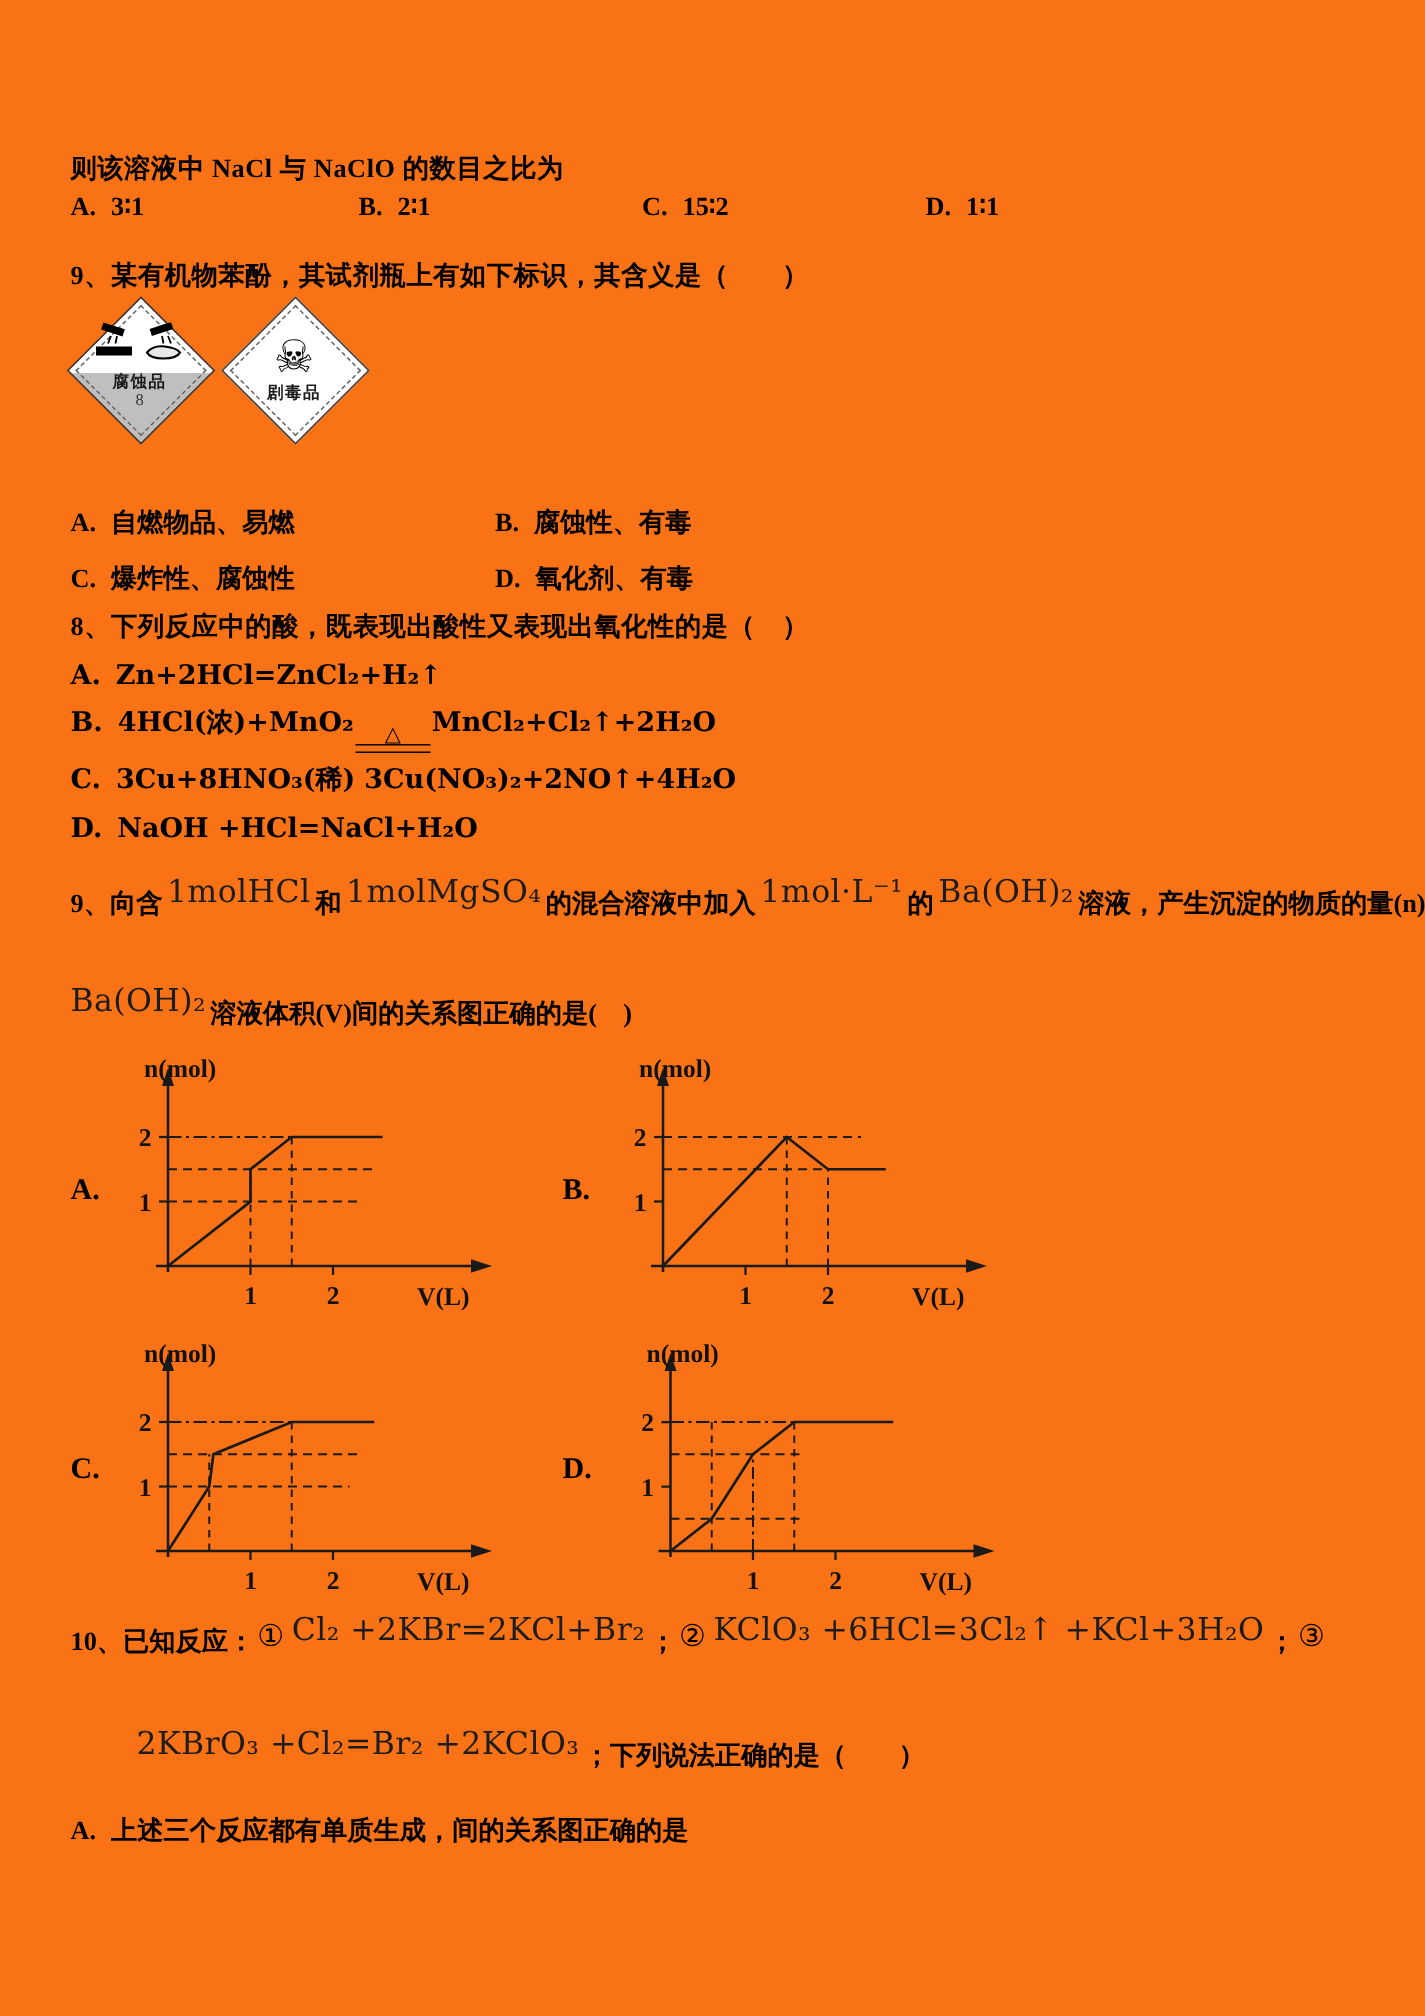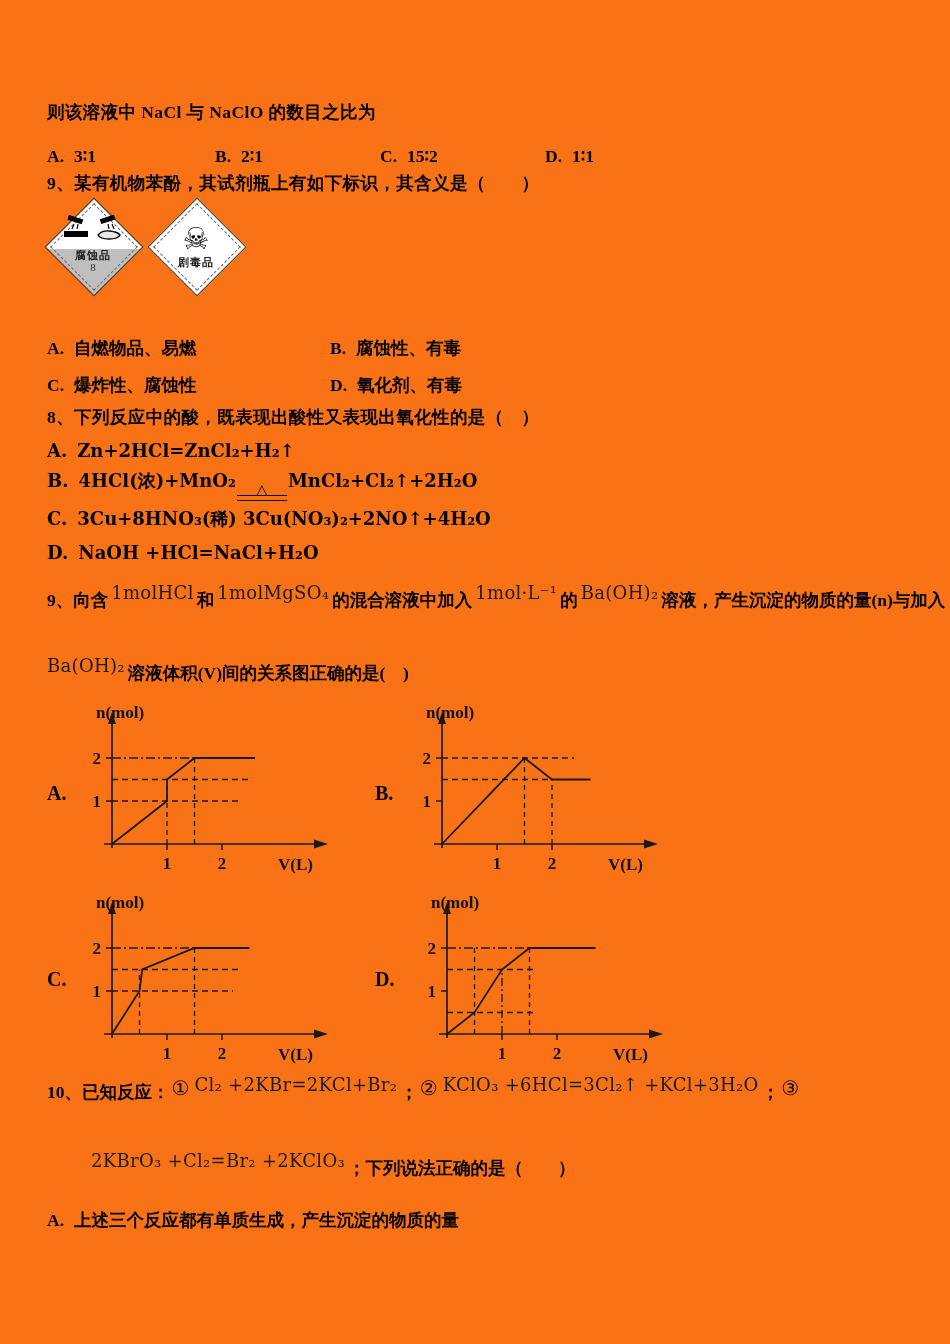--- a/index.html
+++ b/index.html
@@ -13,21 +13,21 @@
   .lead-options{display:flex;width:860px;}
   .lead-options .cell{flex:0 0 165px;}
   .lead-options .cell:first-child{flex:0 0 168px;}
   .two-col{display:grid;grid-template-columns:283px auto;row-gap:13px;width:640px;}
   .eq{font-family:"DejaVu Serif","Liberation Serif",serif;font-weight:bold;font-size:18px;white-space:nowrap;}
   .eq-cond{display:inline-flex;flex-direction:column;align-items:center;vertical-align:-7px;margin:0 1px;}
   .tri{font-size:14px;line-height:11px;font-weight:normal;}
   .dbl{width:50px;height:4px;border-top:1.7px solid #000;border-bottom:1.7px solid #000;}
   .deq{display:inline-block;vertical-align:4px;margin:0 3px;}
   .deq .dbl{width:38px;}
-  .fml{font-family:"DejaVu Serif",serif;font-weight:normal;font-size:18px;color:#1c1c1c;
+  .fml{font-family:"DejaVu Serif",serif;font-weight:normal;font-size:21px;color:#1c1c1c;
        vertical-align:7px;letter-spacing:.3px;padding:0 3px;}
   .circ{font-size:20px;font-weight:normal;vertical-align:3px;padding:0 2px;}
   .mixed{font-size:17.5px;font-weight:bold;white-space:nowrap;}
   .chart-letter{font-size:20px;font-weight:bold;}
   svg text{font-family:"Liberation Serif","DejaVu Serif",serif;}
   
   .hz-box{position:absolute;width:96px;height:96px;}
   .hz-diamond{position:absolute;left:14px;top:14px;width:68px;height:68px;
       transform:rotate(45deg);border:1.6px solid #3a3a3a;background:#fff;}
   .hz-diamond.split{background:linear-gradient(to bottom right,#ffffff 52%,#bfbfbf 52%);}
@@ -38,21 +38,21 @@
   .hz-class{font-size:11px;color:#333;line-height:13px;}
   .skull{font-size:30px;line-height:30px;color:#000;font-family:"DejaVu Sans",sans-serif;}
 </style>
 </head>
 <body>
 
 <div class="page">
 
   <div class="abs stem" style="left:47px;top:100px;">则该溶液中 NaCl 与 NaClO 的数目之比为</div>
 
-  <div class="abs lead-options" style="left:47px;top:146px;">
+  <div class="abs lead-options" style="left:47px;top:127px;gap:24px;">
     <div class="cell opt-row"><span class="opt-key">A.</span><span class="opt-text">3∶1</span></div>
     <div class="cell opt-row"><span class="opt-key">B.</span><span class="opt-text">2∶1</span></div>
     <div class="cell opt-row"><span class="opt-key">C.</span><span class="opt-text">15∶2</span></div>
     <div class="cell opt-row"><span class="opt-key">D.</span><span class="opt-text">1∶1</span></div>
   </div>
 
   <div class="abs stem" style="left:47px;top:171px;">9、某有机物苯酚，其试剂瓶上有如下标识，其含义是（　　）</div>
 
   <div class="hz-box" style="left:45px;top:198px;">
     <div class="hz-diamond split">
@@ -210,16 +210,16 @@
         <polyline points="30,138 57.5,116.5 85,73.5 112.5,52 178.5,52" fill="none" stroke="#1a1a1a" stroke-width="1.8"></polyline>
       </svg></div>
 
   <div class="abs mixed" style="left:47px;top:1074px;">
     <span>10、已知反应：</span><span class="circ">①</span><span class="fml">Cl₂ +2KBr=2KCl+Br₂</span><span>；</span><span class="circ">②</span><span class="fml">KClO₃ +6HCl=3Cl₂↑ +KCl+3H₂O</span><span>；</span><span class="circ">③</span>
   </div>
   <div class="abs mixed" style="left:47px;top:1150px;margin-left:44px;">
     <span class="fml" style="padding-left:0;">2KBrO₃ +Cl₂=Br₂ +2KClO₃</span><span>；下列说法正确的是（　　）</span>
   </div>
   <div class="abs opt-row" style="left:47px;top:1208px;">
-    <span class="opt-key">A.</span><span class="opt-text">上述三个反应都有单质生成，产生沉淀的物质的量</span>
+    <span class="opt-key">A.</span><span class="opt-text">上述三个反应都有单质生成，间的关系图正确的是</span>
   </div>
 
 </div>
 
 </body></html>

